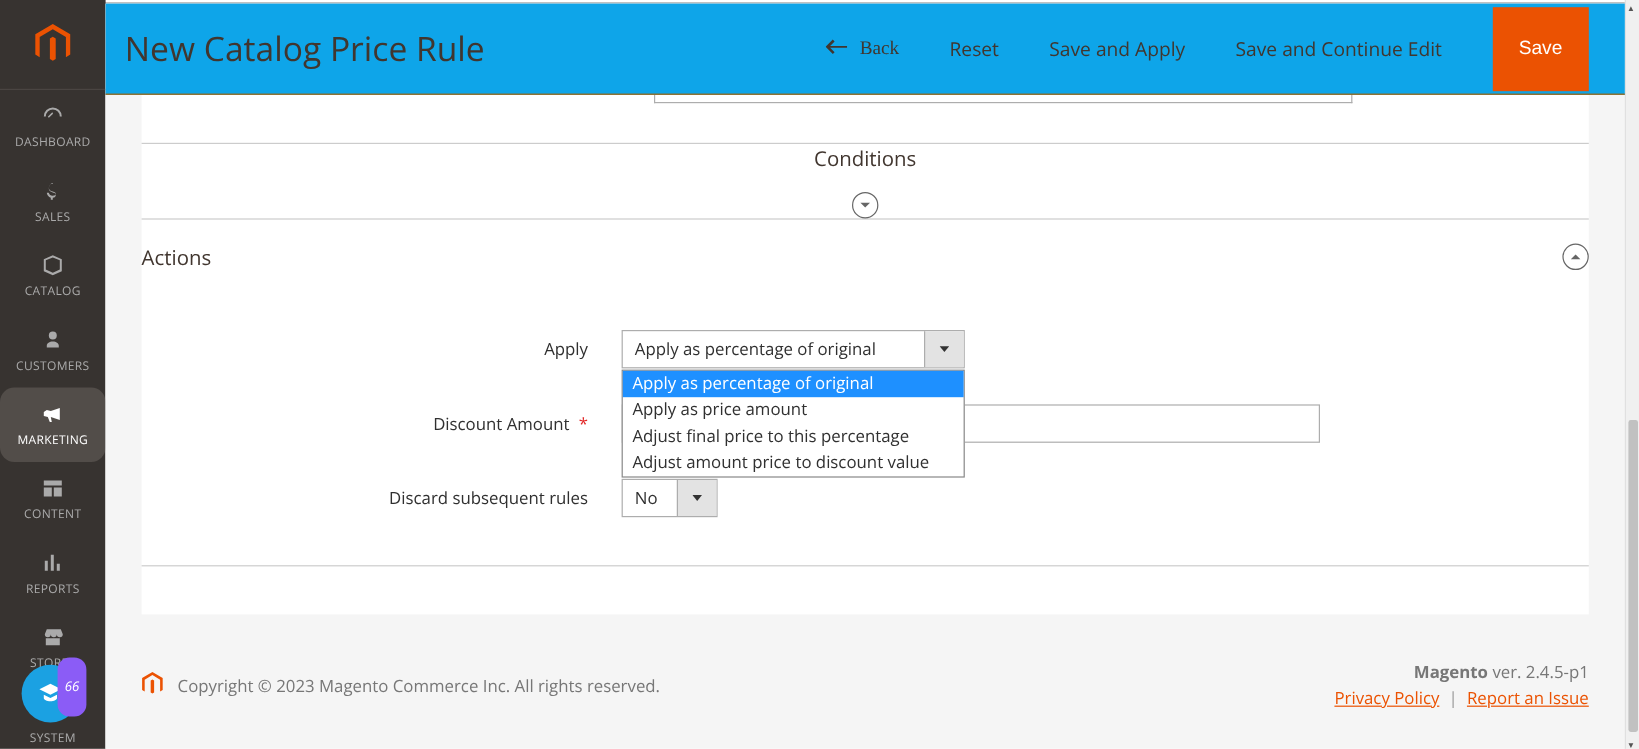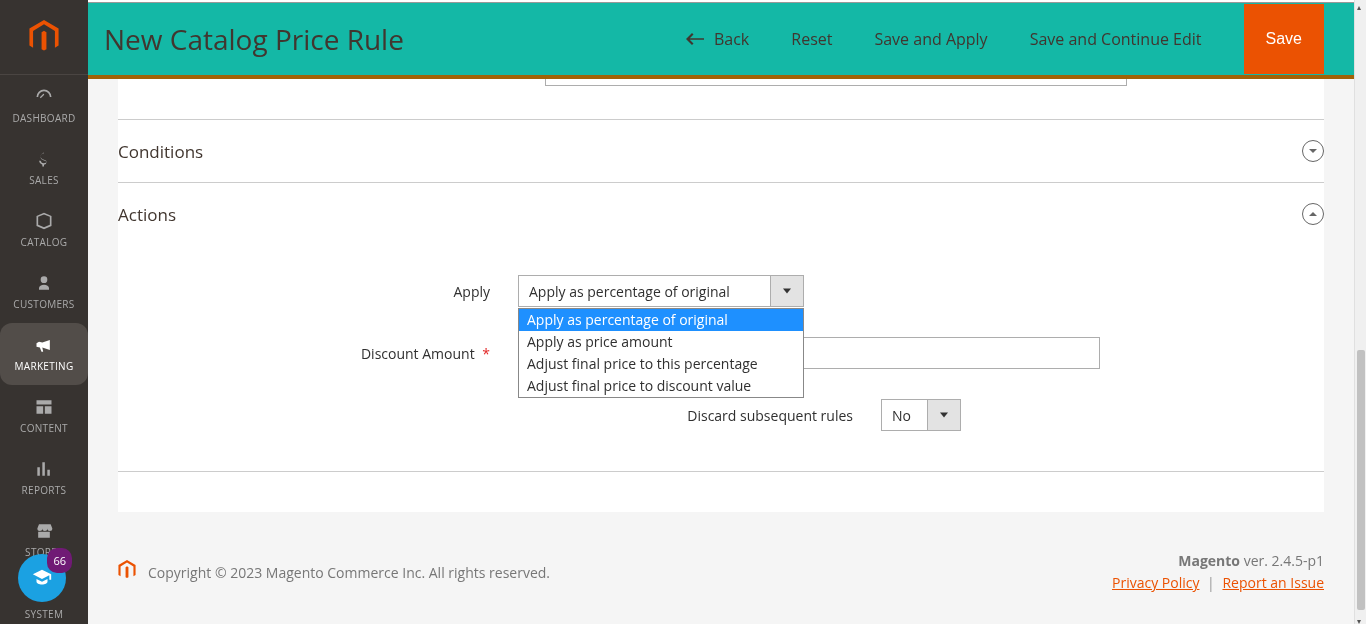--- a/index.html
+++ b/index.html
@@ -63,26 +63,26 @@
     width: 1266px;
     height: 621px;
     background: #fff;
     box-sizing: border-box;
   }
   .page-header {
     position: absolute;
     left: 0; top: 0;
     right: 0;
     height: 76px;
-    border-bottom: 4px solid #a16207;
+    border-bottom: 1px solid #a16207;
     display: flex;
     align-items: center;
     padding: 0 30px 0 16px;
     box-sizing: border-box;
-    background: #14b8a6;
+    background: #0ea5e9;
     z-index: 5;
   }
   .page-title {
     font-size: 28px;
     font-weight: 400;
     color: #41362f;
     flex: 0 0 auto;
   }
   .header-actions {
     margin-left: auto;
@@ -90,22 +90,23 @@
     align-items: center;
     gap: 42px;
   }
   .hdr-link {
     font-size: 16px;
     color: #41362f;
     cursor: pointer;
   }
   .hdr-back {
     display: flex;
-    align-items: center;
+    align-items: flex-start;
     gap: 10px;
+    font-family: Liberation Serif, serif;
   }
   .hdr-back svg { width: 18px; height: 14px; fill: #41362f; }
   .btn-save {
     background: #eb5202;
     color: #fff;
     font-size: 16px;
     padding: 26px 22px;
     cursor: pointer;
     border: 0;
   }
@@ -289,25 +290,26 @@
     width: 48px; height: 48px;
     background: #1ba1e2;
     border-radius: 50%;
     display: flex; align-items: center; justify-content: center;
     cursor: pointer;
   }
   .help-bubble svg { width: 22px; height: 22px; fill: #fff; }
   .help-badge {
     position: absolute;
     top: -6px; right: -6px;
-    background: #701a75;
+    background: #8b5cf6;
     color: #fff;
     font-size: 11px;
     border-radius: 10px;
-    padding: 5px 6px;
+    padding: 17px 6px;
+    font-style: italic;
   }
 </style>
 </head>
 <body>
 
 <div class="top-line"></div>
 
 <div class="sidebar">
   <div class="logo-cell">
     <svg viewBox="0 0 24 28" width="30" height="34">
@@ -392,21 +394,21 @@
       <span class="hdr-link">Save and Apply</span>
       <span class="hdr-link">Save and Continue Edit</span>
       <button class="btn-save">Save</button>
     </div>
   </div>
 
   <div class="content">
     <div class="form-area">
       <div class="stray-select-bottom"></div>
 
-      <div class="section-row" style="margin-top:40px;">
+      <div class="section-row" style="margin-top:40px;flex-direction:column;">
         <span class="title">Conditions</span>
         <span class="chevron-circle">
           <svg viewBox="0 0 10 10">
               <path d="M1 3l4 4 4-4"></path>
             </svg>
         </span>
       </div>
 
       <div class="section-row">
         <span class="title">Actions</span>
@@ -426,33 +428,33 @@
             <div class="dd-btn">
               <svg viewBox="0 0 10 10">
                   <path d="M0 2h10L5 8z"></path>
                 </svg>
             </div>
           </div>
           <div class="dropdown-list">
             <div class="opt selected">Apply as percentage of original</div>
             <div class="opt">Apply as price amount</div>
             <div class="opt">Adjust final price to this percentage</div>
-            <div class="opt">Adjust final price to discount value</div>
+            <div class="opt">Adjust amount price to discount value</div>
           </div>
         </div>
 
         <div class="form-row">
           <div class="form-label">
             <span>Discount Amount</span>
             <span class="req">*</span>
           </div>
           <input class="text-input" type="text" style="">
         </div>
 
-        <div class="form-row" style="margin-bottom:0;justify-content:center;">
+        <div class="form-row" style="margin-bottom:0;">
           <div class="form-label">Discard subsequent rules</div>
           <div class="select-wrap discard-select">
             <div class="value">No</div>
             <div class="dd-btn">
               <svg viewBox="0 0 10 10">
                   <path d="M0 2h10L5 8z"></path>
                 </svg>
             </div>
           </div>
         </div>

